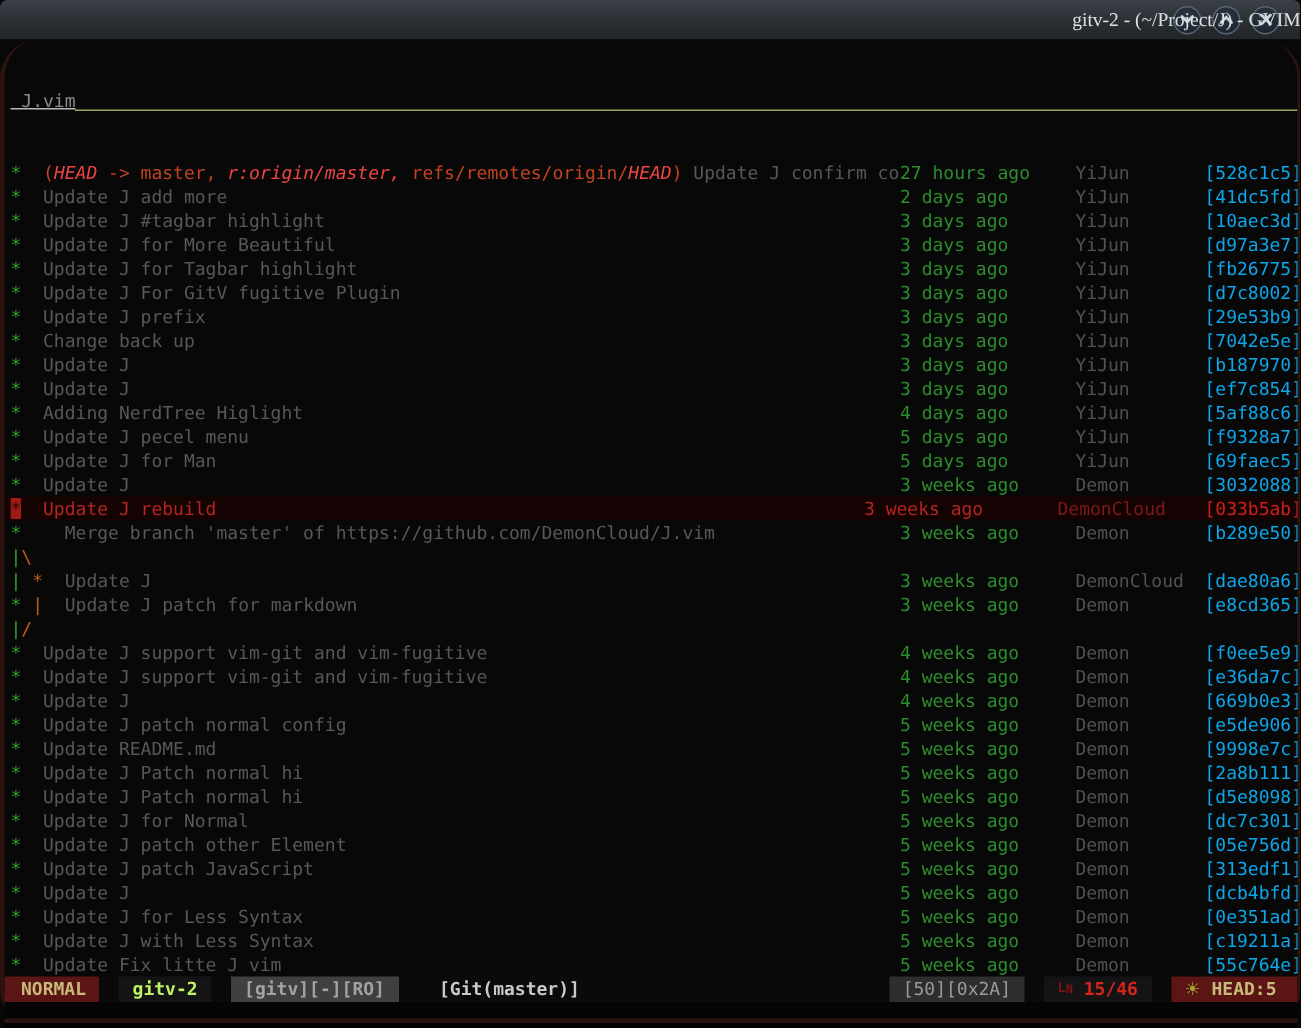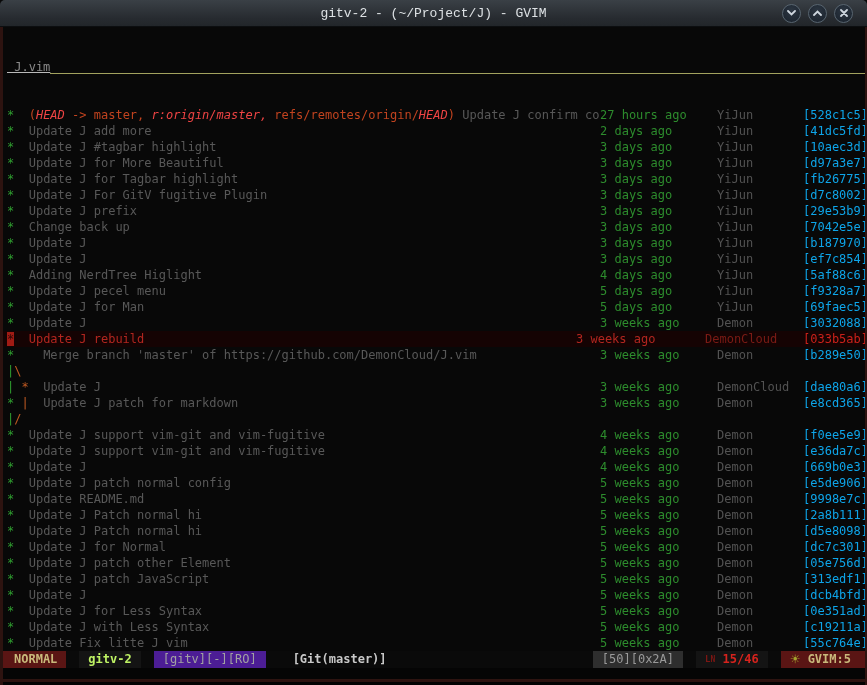--- a/index.html
+++ b/index.html
@@ -14,39 +14,40 @@
   
   .titlebar{
     height:26px;flex:0 0 26px;
     background:linear-gradient(#3a4046,#272b30 70%,#22262a);
     border-bottom:1px solid #0c0e10;
     border-radius:5px 5px 0 0;
     position:relative;
     display:flex;align-items:center;justify-content:flex-end;
   }
   .title-text{
-    position:absolute;left:0;right:0;text-align:center;
-    font-family:Liberation Mono, monospace;
+    position:absolute;left:0;right:0;text-align:right;
+    font-family:Liberation Serif, serif;
     font-size:13px;color:#dde1e4;
   }
   .tb-btn{
     width:19px;height:19px;border-radius:50%;
     background:radial-gradient(circle at 50% 35%,#2c3642,#19212b);
     border:1px solid #57646f;
     margin-right:7px;
     display:flex;align-items:center;justify-content:center;
     padding:0;cursor:default;
   }
   .tb-btn:last-child{margin-right:14px;}
   .tb-btn svg{display:block;}
   
   .vim-outer{
     flex:1;display:flex;flex-direction:column;
     border-left:3px solid #2d1310;border-right:2px solid #2d1310;
     background:#080808;
+    border-radius:25px;
   }
   .text-area{
     height:624px;flex:0 0 624px;
     font-size:12px;line-height:16px;
     overflow:hidden;white-space:pre;
   }
   .file-header{
     height:16px;display:flex;align-items:flex-start;
     padding-left:4px;
   }
@@ -78,21 +79,21 @@
   .statusline{
     height:17px;flex:0 0 17px;
     display:flex;align-items:flex-start;
     background:#0a0a0a;
     font-size:12px;font-weight:bold;line-height:17px;
     white-space:pre;
   }
   .seg{padding:0 9px;}
   .seg-mode{background:#5a1514;color:#c9b97b;padding-left:11px;}
   .seg-buf{background:#141414;color:#bef264;}
-  .seg-flags{background:#4c1d95;color:#a2a2a2;font-weight:normal;}
+  .seg-flags{background:#404040;color:#a2a2a2;font-weight:bold;}
   .seg-branch{background:transparent;color:#c9c9c9;font-weight:bold;padding-left:14px;}
   .spacer{flex:1;}
   .seg-char{background:#2e2e2e;color:#9a9a9a;font-weight:normal;}
   .seg-pos{background:#141414;color:#d6231d;}
   .seg-pos .lg-top{color:#7c1613;font-size:9px;vertical-align:top;}
   .seg-pos .lg-bot{color:#7c1613;font-size:8px;vertical-align:bottom;}
   .seg-buffcount{background:#5a1514;color:#c9b97b;padding-right:14px;}
   .buff-icon{color:#a3a32c;font-family:"DejaVu Sans", sans-serif;font-weight:normal;}
   .arr{width:13px;flex:0 0 13px;position:relative;}
   .arr::before{content:"";position:absolute;inset:0;}
@@ -154,21 +155,21 @@
       <span class="arr a2"></span>
       <span class="seg seg-flags">[gitv][-][RO]</span>
       <span class="arr a3"></span>
       <span class="seg seg-branch">[Git(master)]</span>
       <span class="spacer"></span>
       <span class="arr r1"></span>
       <span class="seg seg-char">[50][0x2A]</span>
       <span class="arr r2"></span>
       <span class="seg seg-pos"><span class="lg-top">L</span><span class="lg-bot">N</span> <span>15/46</span></span>
       <span class="arr r3"></span>
-      <span class="seg seg-buffcount"><span class="buff-icon">☀</span> <span>GVIM:5</span></span>
+      <span class="seg seg-buffcount"><span class="buff-icon">☀</span> <span>HEAD:5</span></span>
     </div>
 
     <div class="cmdline"></div>
     <div class="bottom-maroon"></div>
     <div class="bottom-black"></div>
   </div>
 
 </div>
 
 </body></html>

